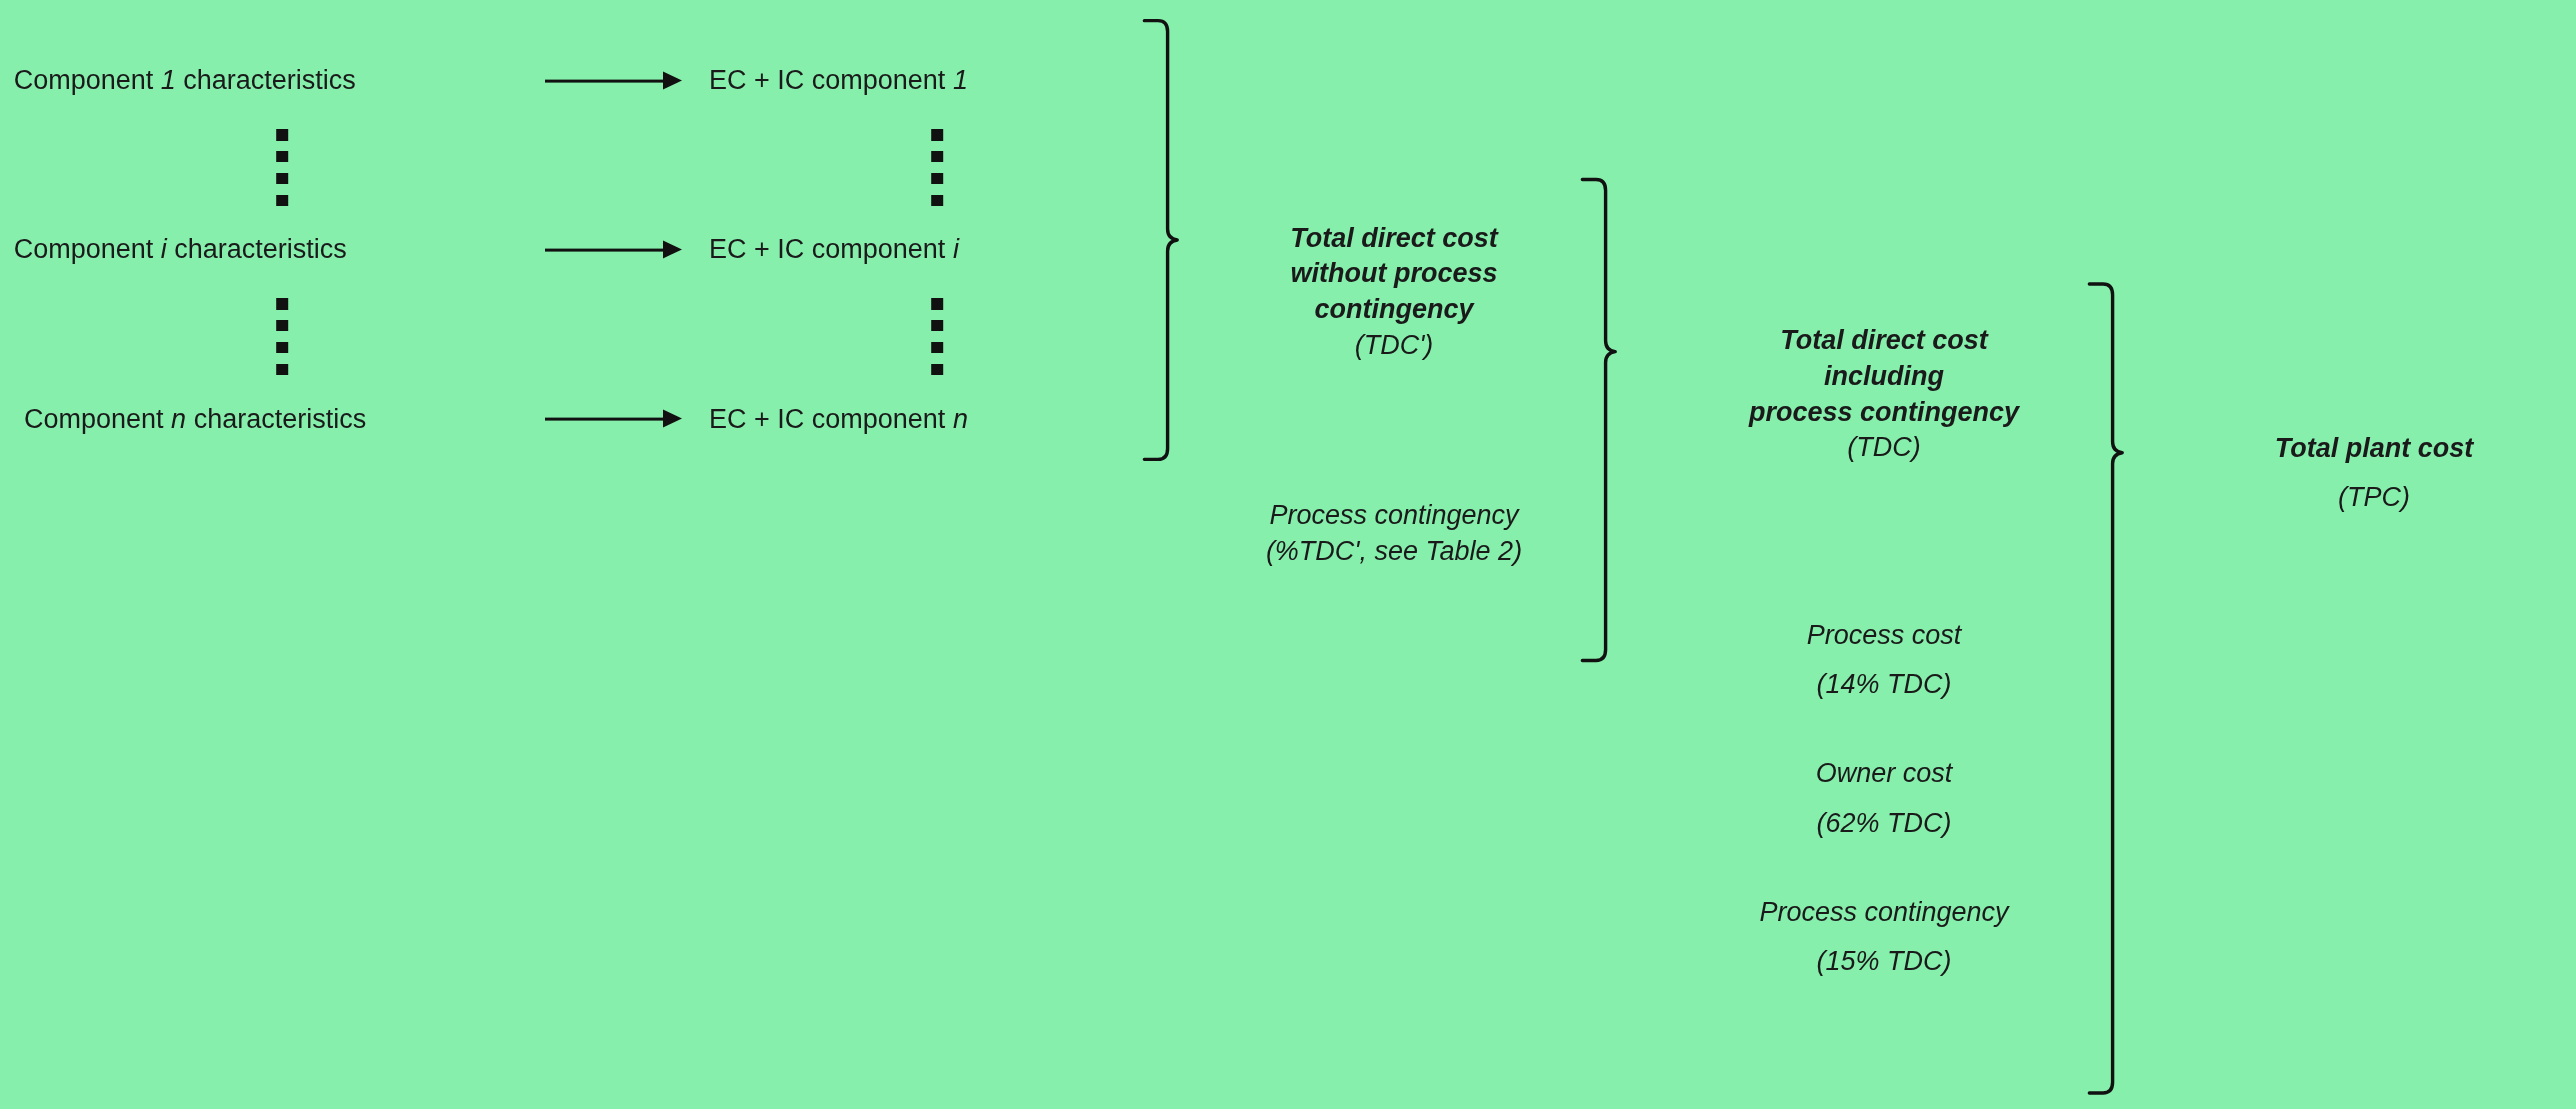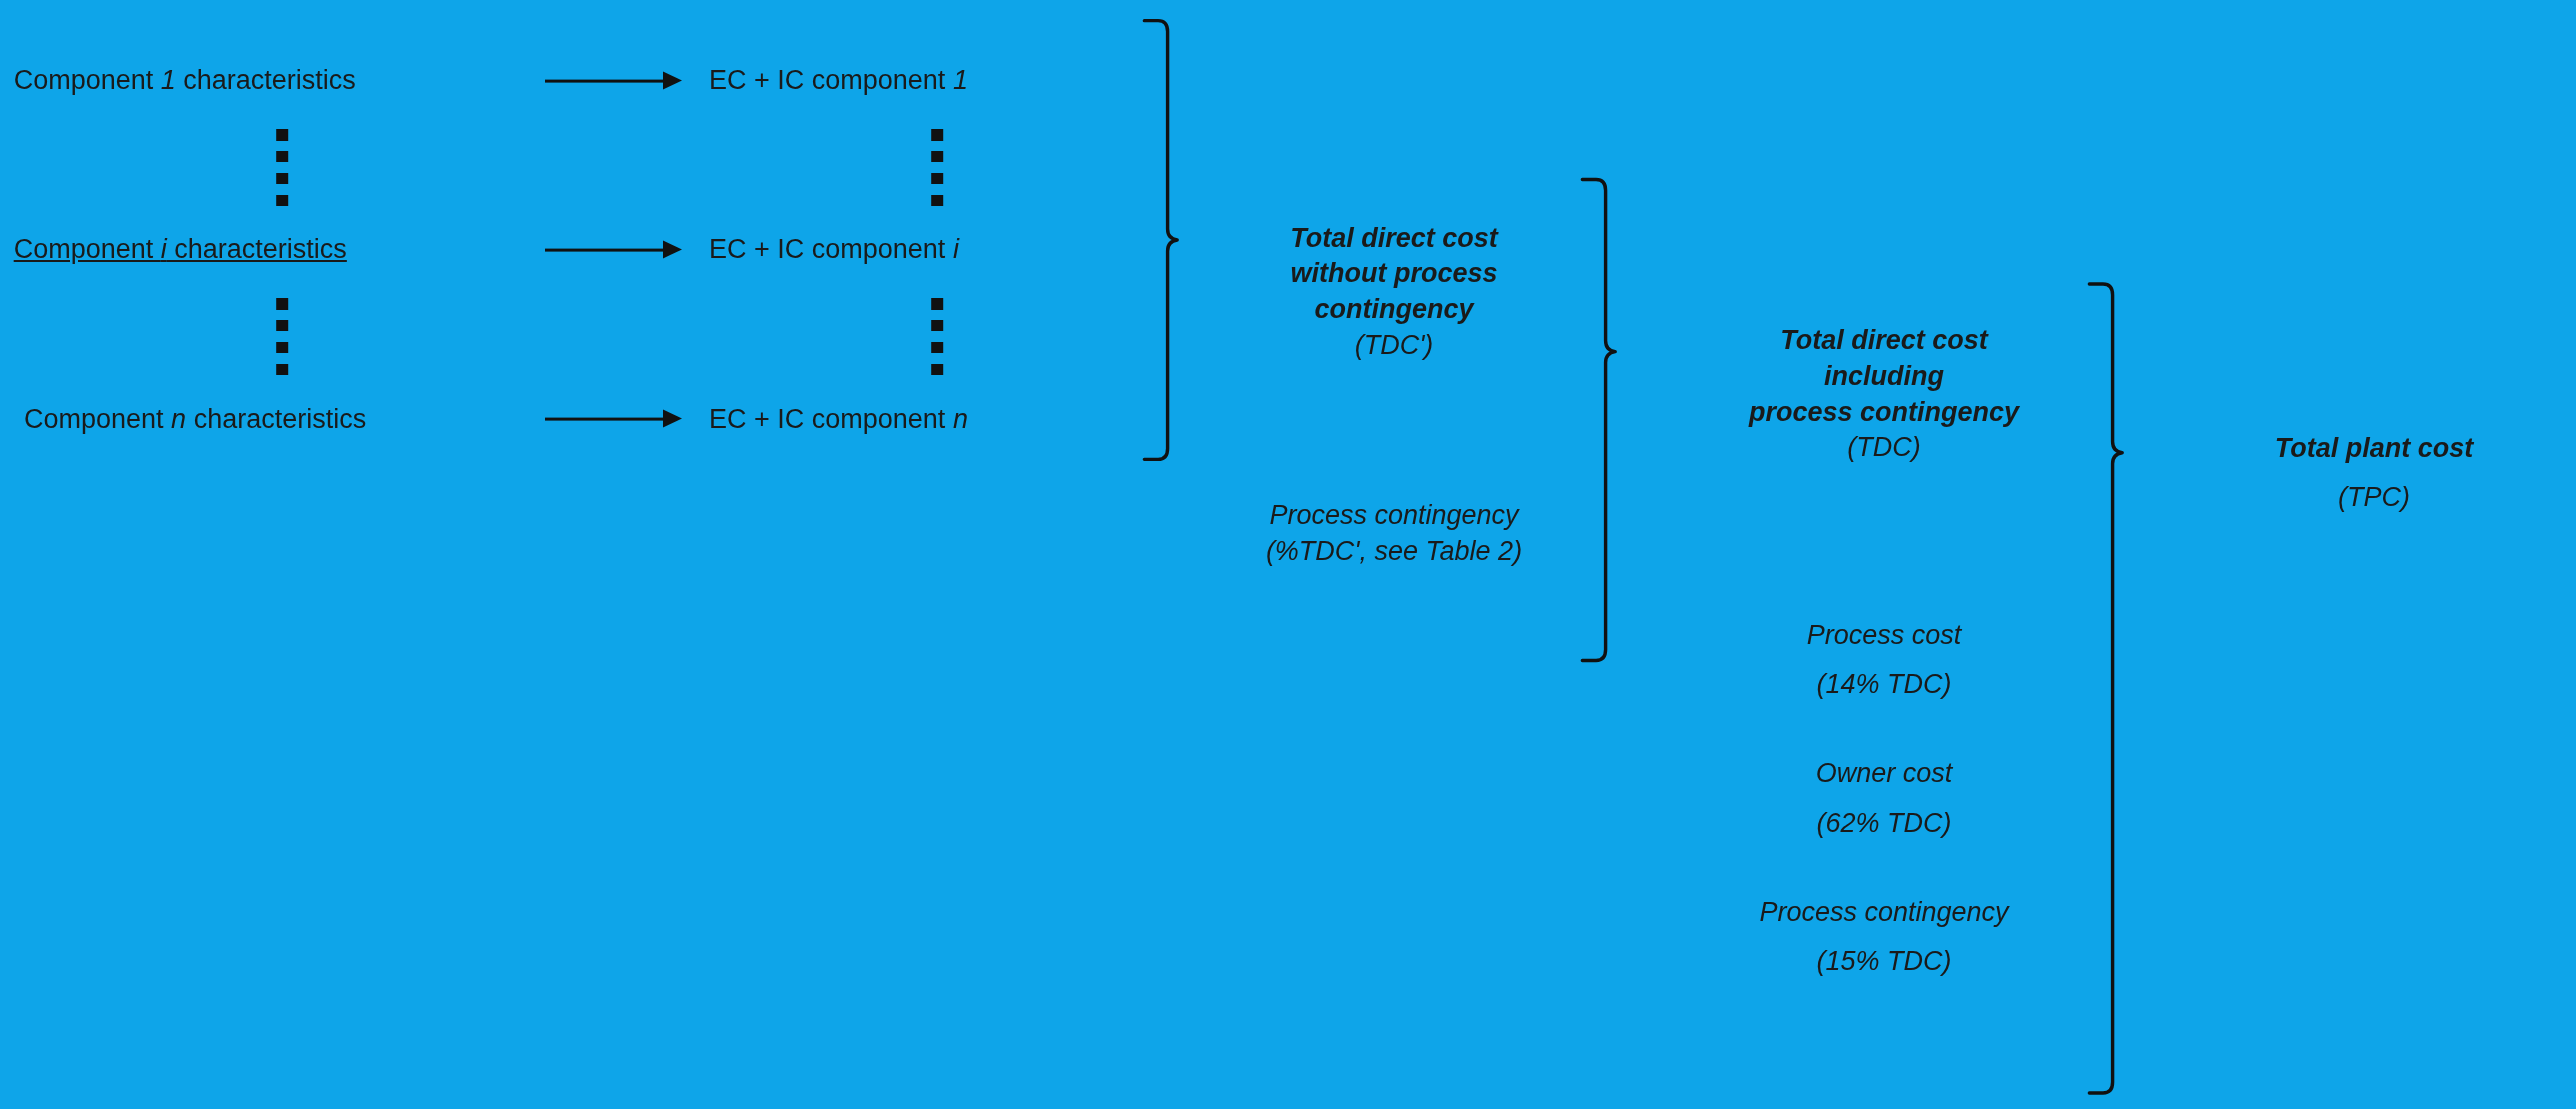--- a/index.html
+++ b/index.html
@@ -4,21 +4,21 @@
 <style>
   html, body {
     margin: 0;
     padding: 0;
     background: #ffffff;
   }
   #canvas {
     position: relative;
     width: 2576px;
     height: 1109px;
-    background: #0ea5e9;
+    background: #86efac;
     font-family: "Liberation Sans", sans-serif;
     color: #111111;
     overflow: hidden;
   }
   .txt {
     position: absolute;
     white-space: nowrap;
     font-size: 27px;
     line-height: 1;
     color: #1a1a1a;
@@ -76,21 +76,21 @@
   }
   .brace svg { display: block; overflow: visible; }
 </style>
 </head>
 <body>
 
 <div id="canvas">
 
   <div class="txt" style="left:13.7px; top:67px;"><span>Component </span><span class="ital">1</span><span> characteristics</span></div>
 
-  <div class="txt" style="left:13.7px; top:236px;text-decoration:underline;"><span>Component </span><span class="ital">i</span><span> characteristics</span></div>
+  <div class="txt" style="left:13.7px; top:236px;"><span>Component </span><span class="ital">i</span><span> characteristics</span></div>
 
   <div class="txt" style="left:24px; top:406px;text-align:right;"><span>Component </span><span class="ital">n</span><span> characteristics</span></div>
 
   <div class="arrow" style="left:545px; top:81px; width:137px;">
     <div class="shaft" style="width:118px;"></div>
     <div class="head" style="left:118px;"></div>
   </div>
   <div class="arrow" style="left:545px; top:250px; width:137px;">
     <div class="shaft" style="width:118px;"></div>
     <div class="head" style="left:118px;"></div>

